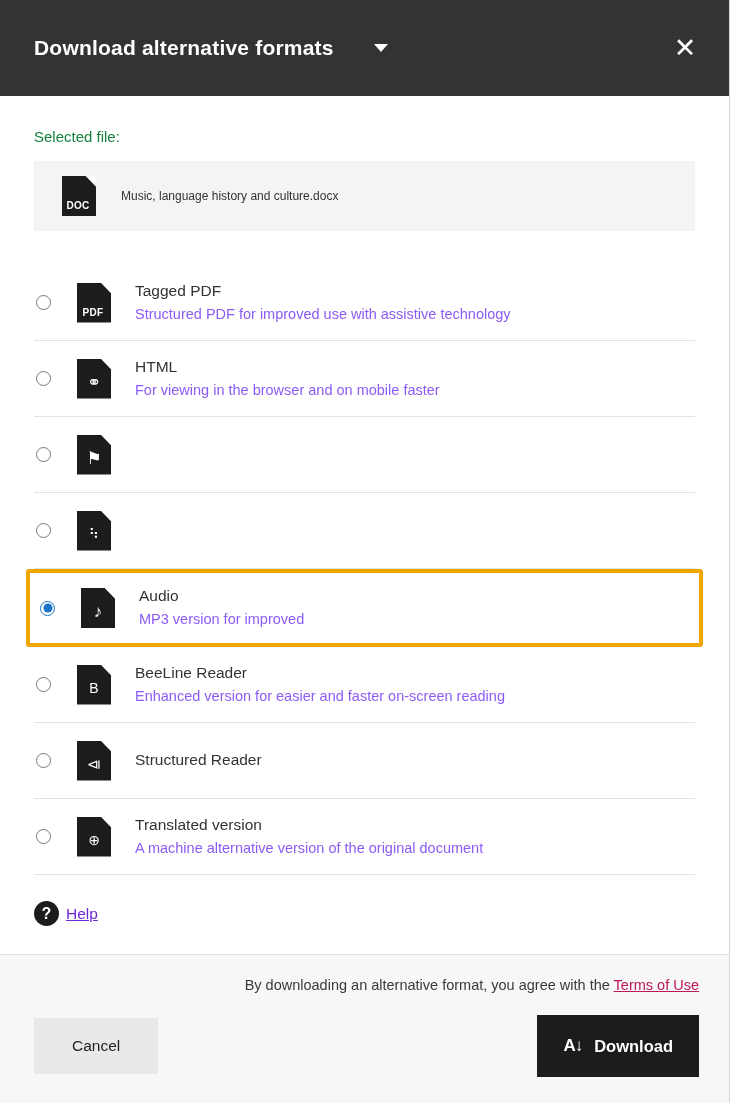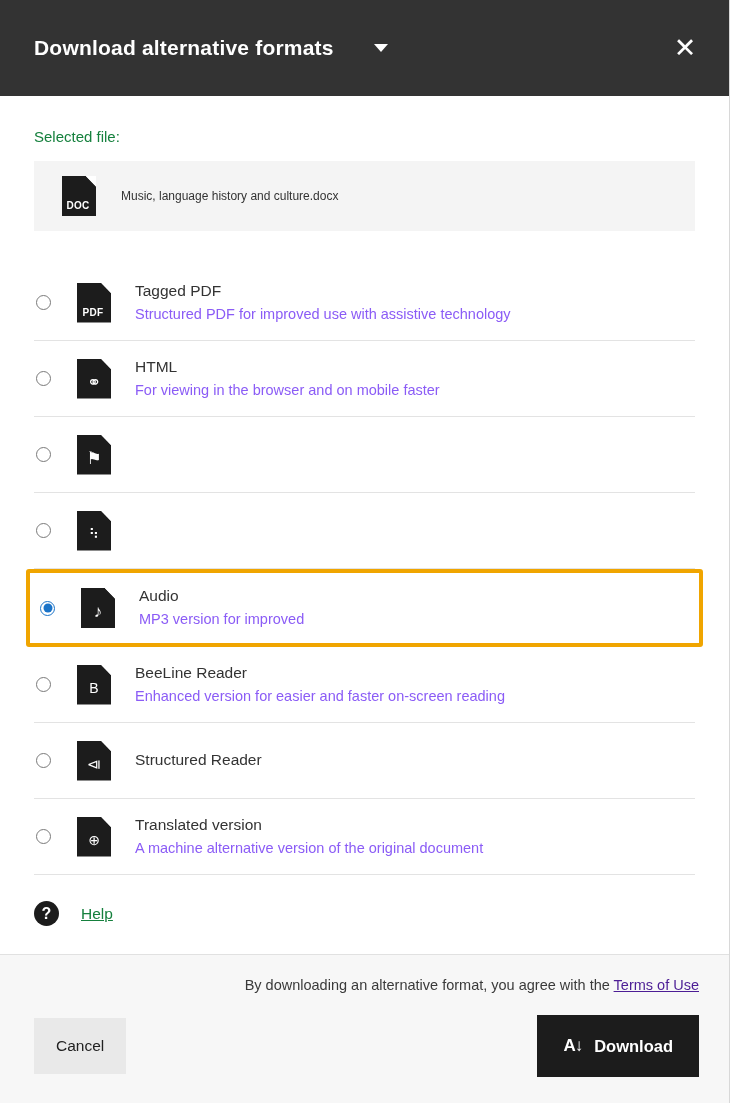--- a/index.html
+++ b/index.html
@@ -216,57 +216,57 @@
     background: #1c1c1c;
     color: #ffffff;
     display: flex;
     align-items: center;
     justify-content: center;
     font-size: 16px;
     font-weight: bold;
     flex: none;
   }
   .help-link {
-    margin-left: 22px;
+    margin-left: 7px;
     font-size: 15.5px;
-    color: #15803d;
+    color: #6d28d9;
     text-decoration: underline;
     cursor: pointer;
   }
 
   
   .footer {
     flex: none;
     background: #f7f7f7;
     border-top: 1px solid #e1e1e1;
     padding: 22px 30px 26px 34px;
     box-sizing: border-box;
   }
   .terms {
     text-align: right;
     font-size: 14.5px;
     color: #3a3a3a;
     margin-bottom: 22px;
   }
   .terms a {
-    color: #4c1d95;
+    color: #be185d;
     text-decoration: underline;
     cursor: pointer;
   }
   .footer-buttons {
     display: flex;
     align-items: center;
     justify-content: space-between;
   }
   .cancel-btn {
     background: #e9e9e9;
     border: none;
     color: #222222;
     font-size: 15.5px;
-    padding: 0 22px;
+    padding: 0 38px;
     height: 56px;
     cursor: pointer;
     font-family: "Liberation Sans", sans-serif;
   }
   .download-btn {
     background: #1c1c1c;
     color: #ffffff;
     border: none;
     height: 62px;
     min-width: 152px;

